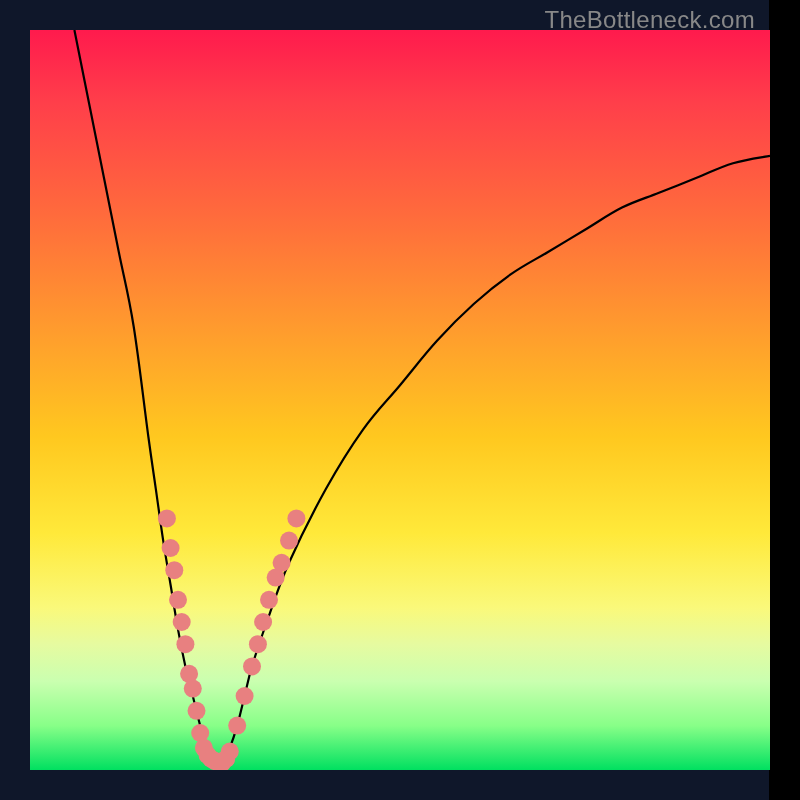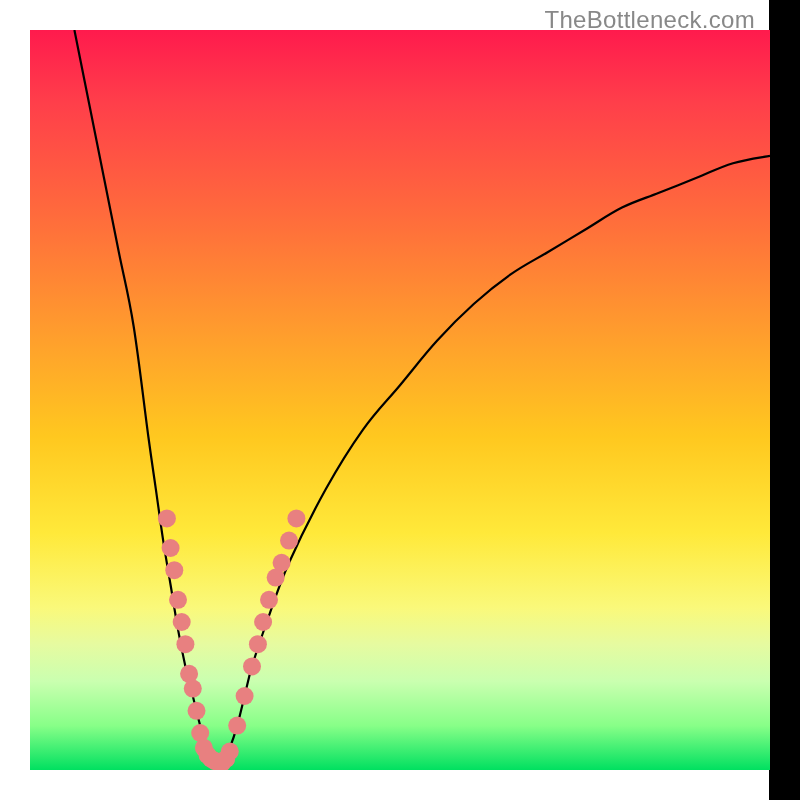--- a/index.html
+++ b/index.html
@@ -8,21 +8,21 @@
     width: 800px;
     height: 800px;
     overflow: hidden;
     background: #000;
     font-family: Arial, Helvetica, sans-serif;
   }
   .frame {
     position: relative;
     width: 769px;
     height: 800px;
-    background: #ffffff;
+    background: #0f172a;
   }
   .plot-area {
     position: absolute;
     left: 30px;
     top: 30px;
     width: 740px;
     height: 740px;
     background: linear-gradient(to bottom,
       #ff1a4d 0%,
       #ff3f4a 10%,

